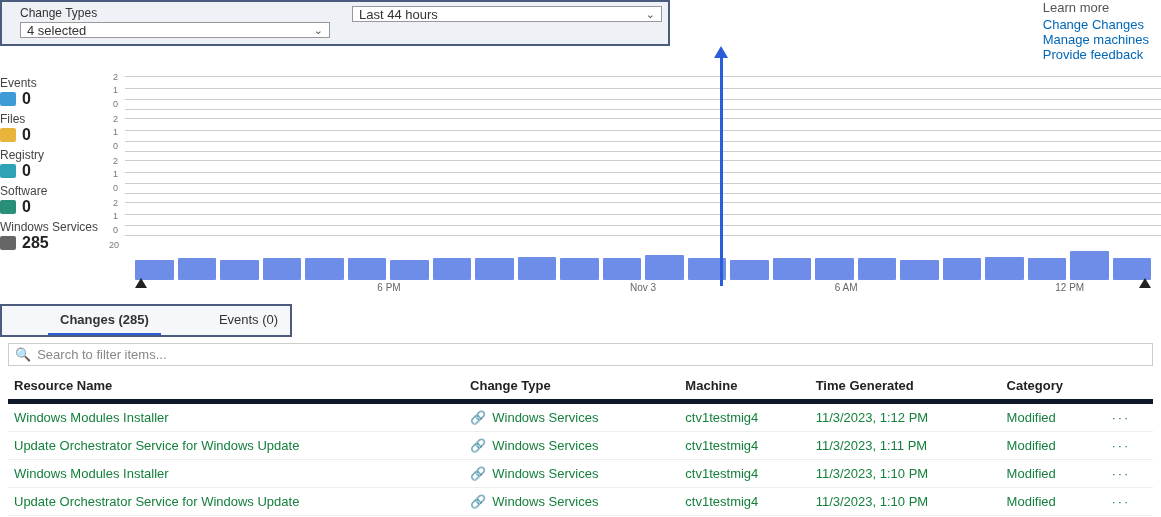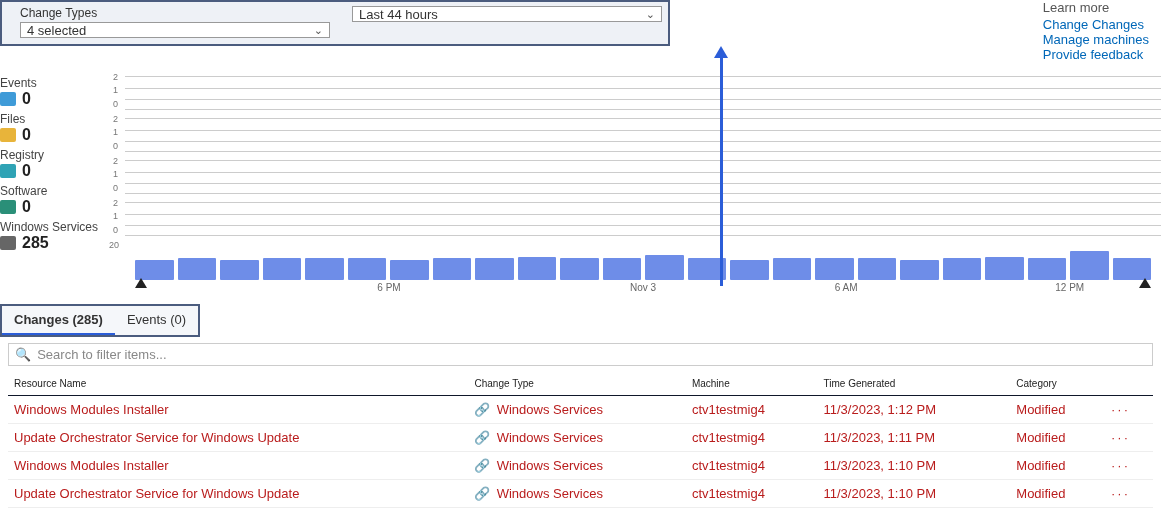--- a/index.html
+++ b/index.html
@@ -33,27 +33,27 @@
   .bars { position: absolute; left: 10px; right: 10px; bottom: 0; top: 0; display: flex; align-items: flex-end; gap: 4px; }
   .bars div { flex: 1; background: #6e8de8; border-radius: 1px; }
   .axis { position: relative; height: 18px; margin-left: 10px; margin-right: 10px; text-align: center; }
   .axis .tick { position: absolute; top: 2px; font-size: 10px; color: #666; transform: translateX(-50%); }
   .tri { position: absolute; width: 0; height: 0; border-left: 6px solid transparent; border-right: 6px solid transparent; border-bottom: 10px solid #222; top: -2px; }
   .arrow { position: absolute; left: 720px; top: 56px; width: 3px; height: 230px; background: #2b5dd8; z-index: 5; }
   .arrow::before { content: ""; position: absolute; top: -10px; left: -6px; border-left: 7px solid transparent; border-right: 7px solid transparent; border-bottom: 12px solid #2b5dd8; }
 
   .tabs { margin-top: 6px; }
   .tab-box { display: inline-flex; border: 2px solid #4b5c7e; background: #f5f7fa; }
-  .tab { padding: 6px 12px; font-size: 13px; cursor: pointer; }
+  .tab { padding: 6px 12px; font-size: 13px; cursor: pointer; margin-left: 46px; }
   .tab.active { font-weight: 600; border-bottom: 2px solid #2b5dd8; }
   .search { margin: 6px 8px 0 8px; border: 1px solid #ccc; display: flex; align-items: center; padding: 3px 6px; color: #888; }
   .search .mag { margin-right: 6px; font-size: 13px; }
   .tbl { width: calc(100% - 16px); margin: 6px 8px 0 8px; border-collapse: collapse; }
-  .tbl th { text-align: left; font-size: 10px; font-weight: 400; padding: 6px 6px; border-bottom: 1px solid #0f172a; color: #222; }
-  .tbl td { padding: 6px 6px; border-bottom: 1px solid #eee; font-size: 13px; color: #b91c1c; }
+  .tbl th { text-align: left; font-size: 13px; font-weight: 700; padding: 6px 6px; border-bottom: 5px solid #0f172a; color: #222; }
+  .tbl td { padding: 6px 6px; border-bottom: 1px solid #eee; font-size: 13px; color: #15803d; }
   .ct { display: flex; align-items: center; gap: 6px; }
   .more { color: #666; cursor: pointer; letter-spacing: 2px; }
 </style>
 </head>
 <body>
 
 <div class="top">
   <div class="filters">
     <div class="filtcol">
       <span class="filt-label">Change Types</span>

